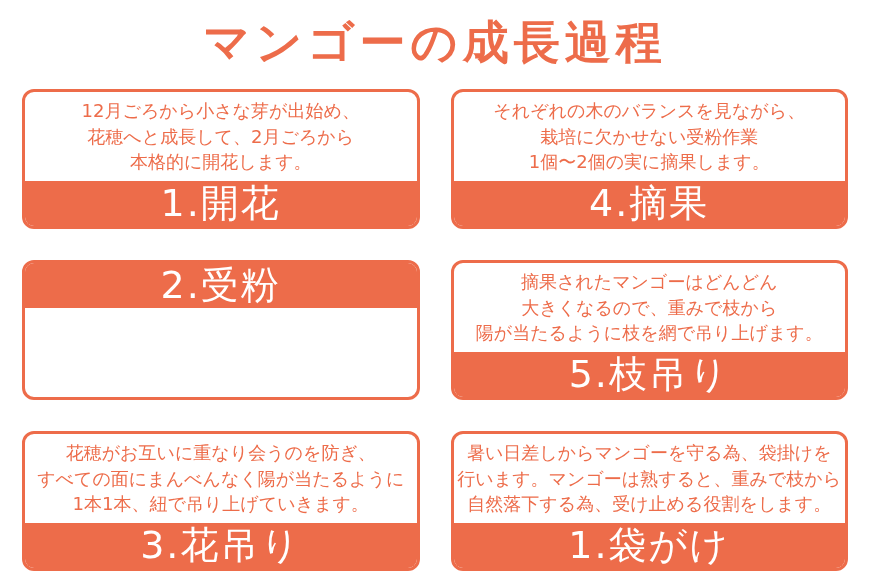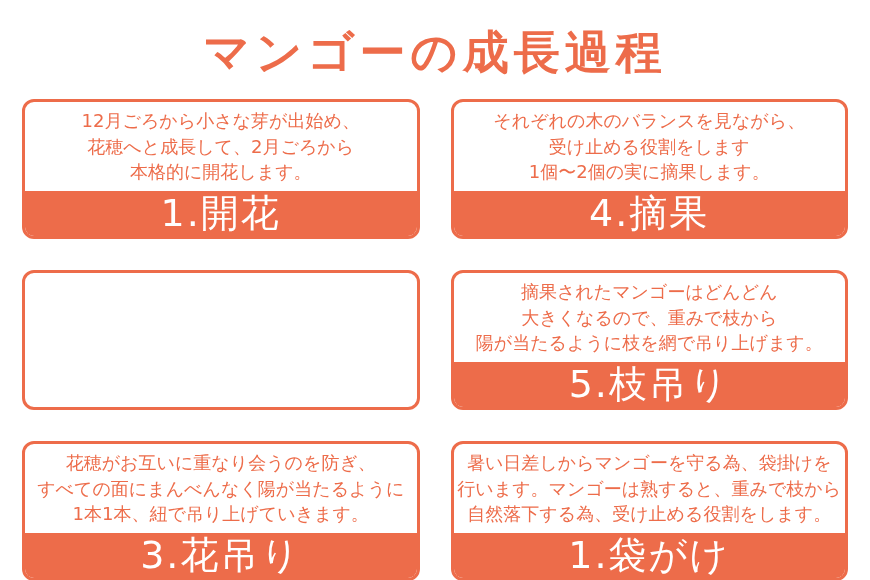--- a/index.html
+++ b/index.html
@@ -7,21 +7,21 @@
     width: 870px;
     height: 580px;
     background: #ffffff;
     font-family: "DejaVu Sans", "Liberation Sans", sans-serif;
     overflow: hidden;
   }
   .page {
     width: 870px;
     height: 580px;
     background: #ffffff;
-    padding-top: 22px;
+    padding-top: 12px;
   }
   .page-title {
     text-align: center;
     color: #ED6C4A;
     font-size: 46px;
     font-weight: 600;
     letter-spacing: 5px;
     line-height: 60px;
     height: 60px;
   }
@@ -78,26 +78,27 @@
   <div class="cards-grid">
 
     <div class="stage-card">
       <div class="stage-desc">12月ごろから小さな芽が出始め、
 花穂へと成長して、2月ごろから
 本格的に開花します。</div>
       <div class="stage-label">1.開花</div>
     </div>
     <div class="stage-card">
       <div class="stage-desc">それぞれの木のバランスを見ながら、
-受け止める役割をします
+栽培に欠かせない受粉作業
 1個〜2個の実に摘果します。</div>
       <div class="stage-label">4.摘果</div>
     </div>
 
     <div class="stage-card">
+      <div class="stage-label">2.受粉</div>
     </div>
     <div class="stage-card">
       <div class="stage-desc">摘果されたマンゴーはどんどん
 大きくなるので、重みで枝から
 陽が当たるように枝を網で吊り上げます。</div>
       <div class="stage-label">5.枝吊り</div>
     </div>
 
     <div class="stage-card">
       <div class="stage-desc">花穂がお互いに重なり会うのを防ぎ、

